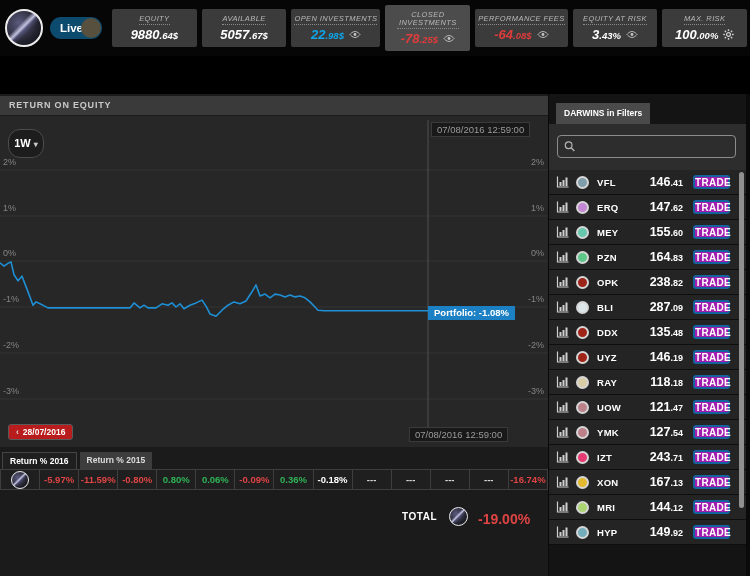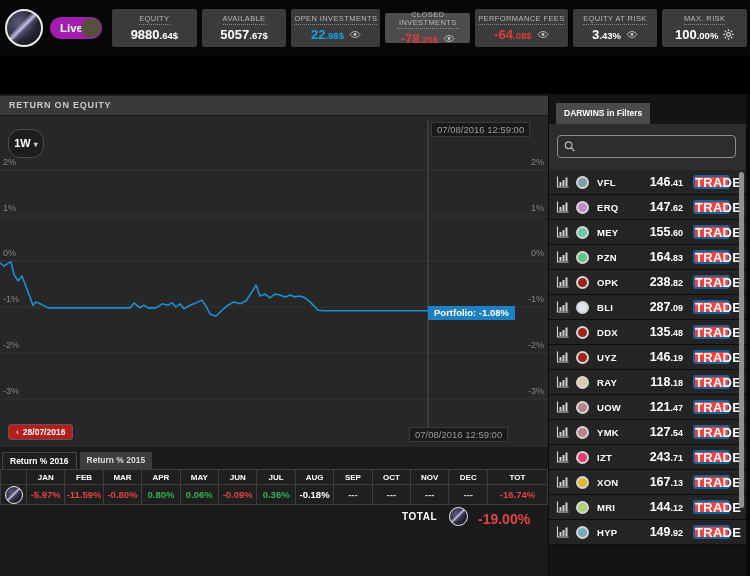--- a/index.html
+++ b/index.html
@@ -6,27 +6,27 @@
   *{box-sizing:border-box;}
   .screen{position:relative;width:750px;height:576px;overflow:hidden;background:#0a0a0a;
           font-family:"Liberation Sans",sans-serif;-webkit-font-smoothing:antialiased;}
 
   
   .topbar{position:absolute;left:0;top:0;width:750px;height:56px;background:#060606;display:flex;align-items:center;}
   .avatar{border-radius:50%;border:2px solid #ececec;
           background:linear-gradient(135deg,transparent 38%,rgba(215,215,245,.85) 47%,rgba(120,120,180,.35) 53%,transparent 62%),
                      radial-gradient(circle at 35% 35%,#5a5a7d,#23232f 60%,#0c0c12 100%);}
   .avatar.main{width:38px;height:38px;margin-left:5px;flex:none;}
-  .live-toggle{position:relative;margin-left:7px;width:52px;height:22px;border-radius:12px;background:#a21caf;
+  .live-toggle{position:relative;margin-left:7px;width:52px;height:22px;border-radius:12px;background:#0c4a6e;
                color:#fff;font-size:11.5px;font-weight:bold;line-height:22px;padding-left:10px;flex:none;cursor:pointer;}
   .live-toggle .knob{position:absolute;right:1px;top:1px;width:20px;height:20px;border-radius:50%;background:#57503f;}
-  .stats{position:absolute;left:112px;right:3px;top:0;height:56px;display:flex;gap:5px;align-items:center;}
+  .stats{position:absolute;left:112px;right:3px;top:0;height:56px;display:flex;gap:5px;align-items:center;font-style:italic;}
   .stat{flex:1;background:#3b3b3b;border-radius:2px;height:38px;display:flex;flex-direction:column;
         justify-content:center;align-items:center;padding:2px 3px;}
-  .stat.hl{background:#4c4c4c;height:30px;}
+  .stat.hl{background:#4c4c4c;height:46px;}
   .slabel{font-size:7.5px;color:#b8b8b8;letter-spacing:.4px;border-bottom:1px dotted #8a8a8a;
           padding-bottom:1px;margin-bottom:3px;text-align:center;line-height:8px;white-space:nowrap;}
   .stat.hl .slabel{white-space:normal;max-width:62px;}
   .sval{font-size:13px;font-weight:bold;color:#fff;display:flex;align-items:baseline;line-height:13px;}
   .sval .dec{font-size:9.5px;}
   .sval.v-green{color:#0ea5e9;} .sval.v-red{color:#e03c3c;}
   .sicon{margin-left:5px;align-self:center;display:inline-flex;}
 
   
   .tabrow{position:absolute;left:0;top:56px;width:750px;height:38px;background:#000;}
@@ -81,22 +81,22 @@
   .search-section{position:absolute;top:30px;left:0;width:197px;height:46px;background:#2d2d2d;}
   .search-box{position:absolute;left:8px;right:10px;top:11px;height:23px;border:1px solid #8c8c8c;border-radius:4px;
               display:flex;align-items:center;padding-left:6px;background:#2d2d2d;}
   .search-box input{background:transparent;border:none;outline:none;color:#fff;font-size:10px;width:100%;margin-left:4px;}
   .dlist{position:absolute;top:76px;left:0;width:197px;height:390px;}
   .drow{height:25px;display:flex;align-items:center;padding-left:7px;background:#242424;border-bottom:1px solid #0e0e0e;cursor:pointer;}
   .dcircle{width:13px;height:13px;border-radius:50%;border:2px solid #d6d6d6;margin-left:7px;flex:none;}
   .dticker{margin-left:8px;font-size:9.5px;font-weight:bold;color:#fff;letter-spacing:.3px;width:42px;}
   .dprice{flex:1;text-align:right;padding-right:10px;color:#fff;font-weight:bold;font-size:12.5px;white-space:nowrap;}
   .dprice .dec{font-size:9px;}
-  .trade-btn{width:37px;height:14px;border:2px solid #15639c;border-radius:3px;background:#ef4444;color:#fff;
-             font-size:13px;font-weight:bold;text-align:center;line-height:11px;margin-right:16px;letter-spacing:.3px;flex:none;cursor:pointer;}
+  .trade-btn{width:37px;height:14px;border:2px solid #15639c;border-radius:3px;background:#a21caf;color:#fff;
+             font-size:10px;font-weight:bold;text-align:center;line-height:11px;margin-right:16px;letter-spacing:.3px;flex:none;cursor:pointer;}
   .vscroll{position:absolute;left:190px;top:78px;width:5px;height:336px;background:#909090;border-radius:3px;cursor:pointer;}
 </style>
 </head>
 <body>
 
 <div class="screen">
 
   <div class="topbar">
     <div class="avatar main"></div>
     <div class="live-toggle">
@@ -243,36 +243,20 @@
       </div>
     </div>
 
     <div class="mtab-strip">
       <div class="mtab active">Return % 2016</div>
       <div class="mtab">Return % 2015</div>
     </div>
 
     <table class="mtable" id="mtable">
         <tbody>
-          <tr class="hrow">
-            <td style="width:26px"></td>
-            <td>JAN</td>
-            <td>FEB</td>
-            <td>MAR</td>
-            <td>APR</td>
-            <td>MAY</td>
-            <td>JUN</td>
-            <td>JUL</td>
-            <td>AUG</td>
-            <td>SEP</td>
-            <td>OCT</td>
-            <td>NOV</td>
-            <td>DEC</td>
-            <td style="width:60px">TOT</td>
-          </tr>
           <tr class="vrow">
             <td>
               <span class="avatar cell" style="display:block"></span>
             </td>
             <td class="c-neg">-5.97%</td>
             <td class="c-neg">-11.59%</td>
             <td class="c-neg">-0.80%</td>
             <td class="c-pos">0.80%</td>
             <td class="c-pos">0.06%</td>
             <td class="c-neg">-0.09%</td>

